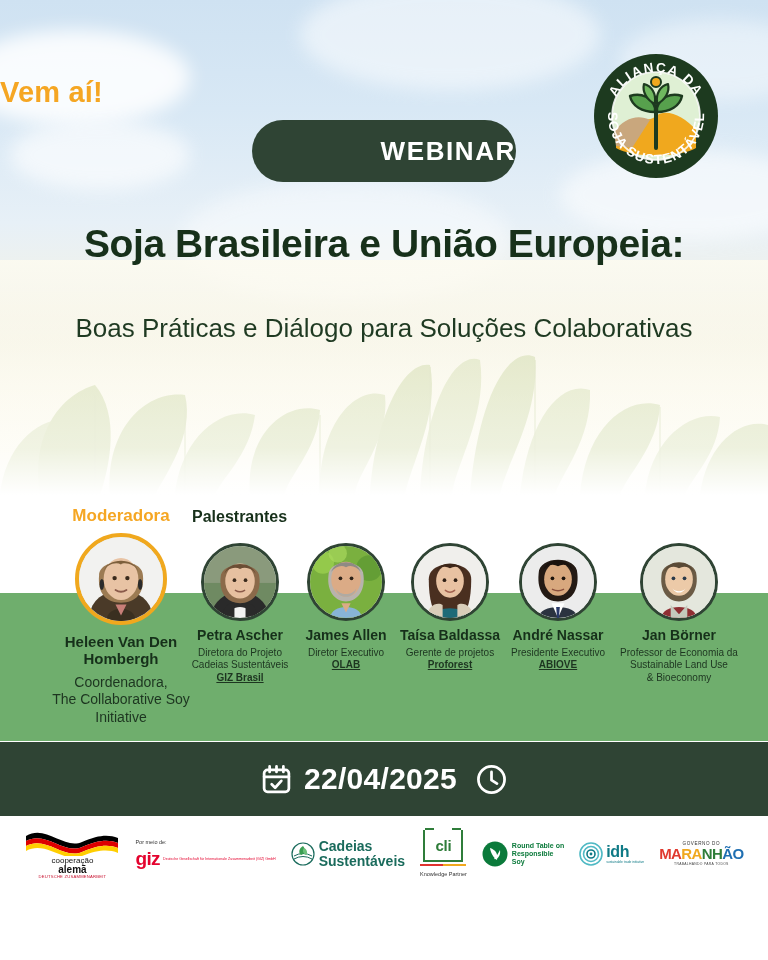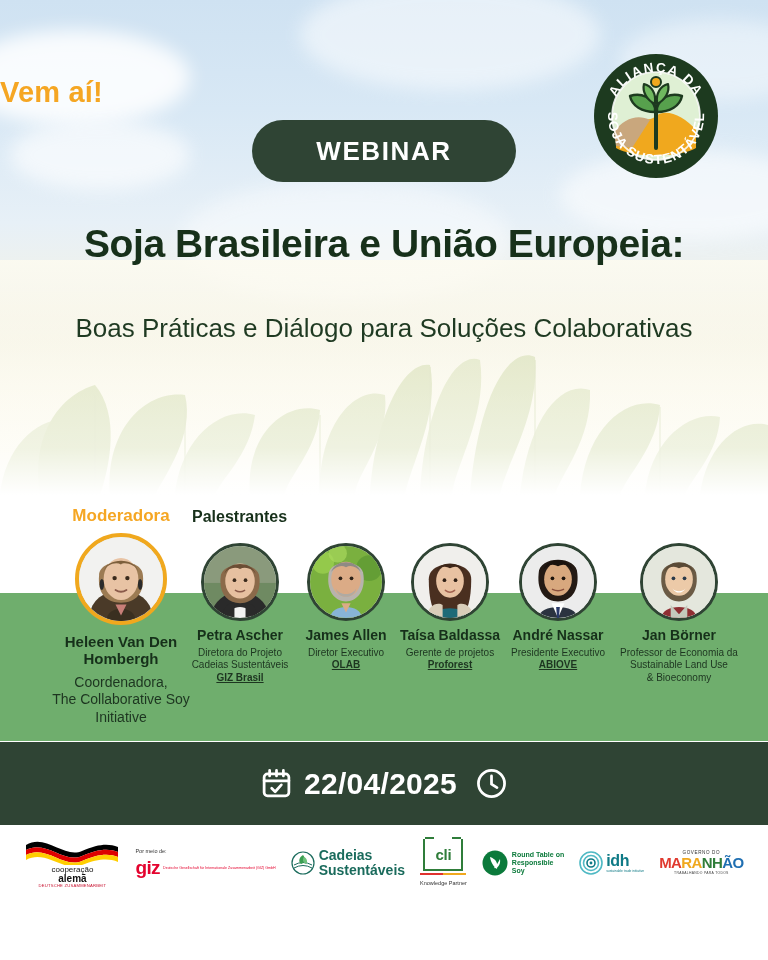--- a/index.html
+++ b/index.html
@@ -41,21 +41,21 @@
 
   .vem{
     position:absolute; top:76px; left:0; width:768px;
     color:#f5a623;
     font-size:29px; font-weight:bold; letter-spacing:.2px;
   }
   .webinar-pill{
     position:absolute; top:120px; left:50%; transform:translateX(-50%);
     width:264px; height:62px; border-radius:31px;
     background:#2f4434;
-    display:flex; align-items:center; justify-content:center;
+    display:flex; align-items:center; justify-content:flex-end;
   }
   .webinar-pill span{
     color:#ffffff; font-size:26px; font-weight:bold; letter-spacing:1.6px;
   }
 
   
   .badge{
     position:absolute; top:52px; right:48px; width:128px; height:128px;
   }
   .badge svg{ width:100%; height:100%; display:block; }
@@ -102,21 +102,21 @@
   .mod .pname{ font-size:15px; margin-top:9px; }
   .spk .pname{ font-size:14px; margin-top:7px; }
 
   .prole{ color:#1d3520; line-height:1.25; }
   .mod .prole{ font-size:14px; margin-top:6px; }
   .spk .prole{ font-size:10px; margin-top:3px; }
   .porg{ font-weight:bold; text-decoration:underline; }
 
   
   .datebar{
-    position:relative; width:768px; height:83px; background:#2f4434;
+    position:relative; width:768px; height:74px; background:#2f4434;
     display:flex; align-items:center; justify-content:center; gap:18px;
   }
   .dchunk{ display:flex; align-items:center; gap:11px; }
   .dchunk .txt{ color:#fff; font-size:30px; font-weight:bold; letter-spacing:.3px; }
   .dicon{ width:33px; height:33px; }
   .dicon svg{ width:100%; height:100%; display:block; }
 
   
   .footer{ position:relative; width:768px; height:135px; background:#fff; }
   .logorow{

